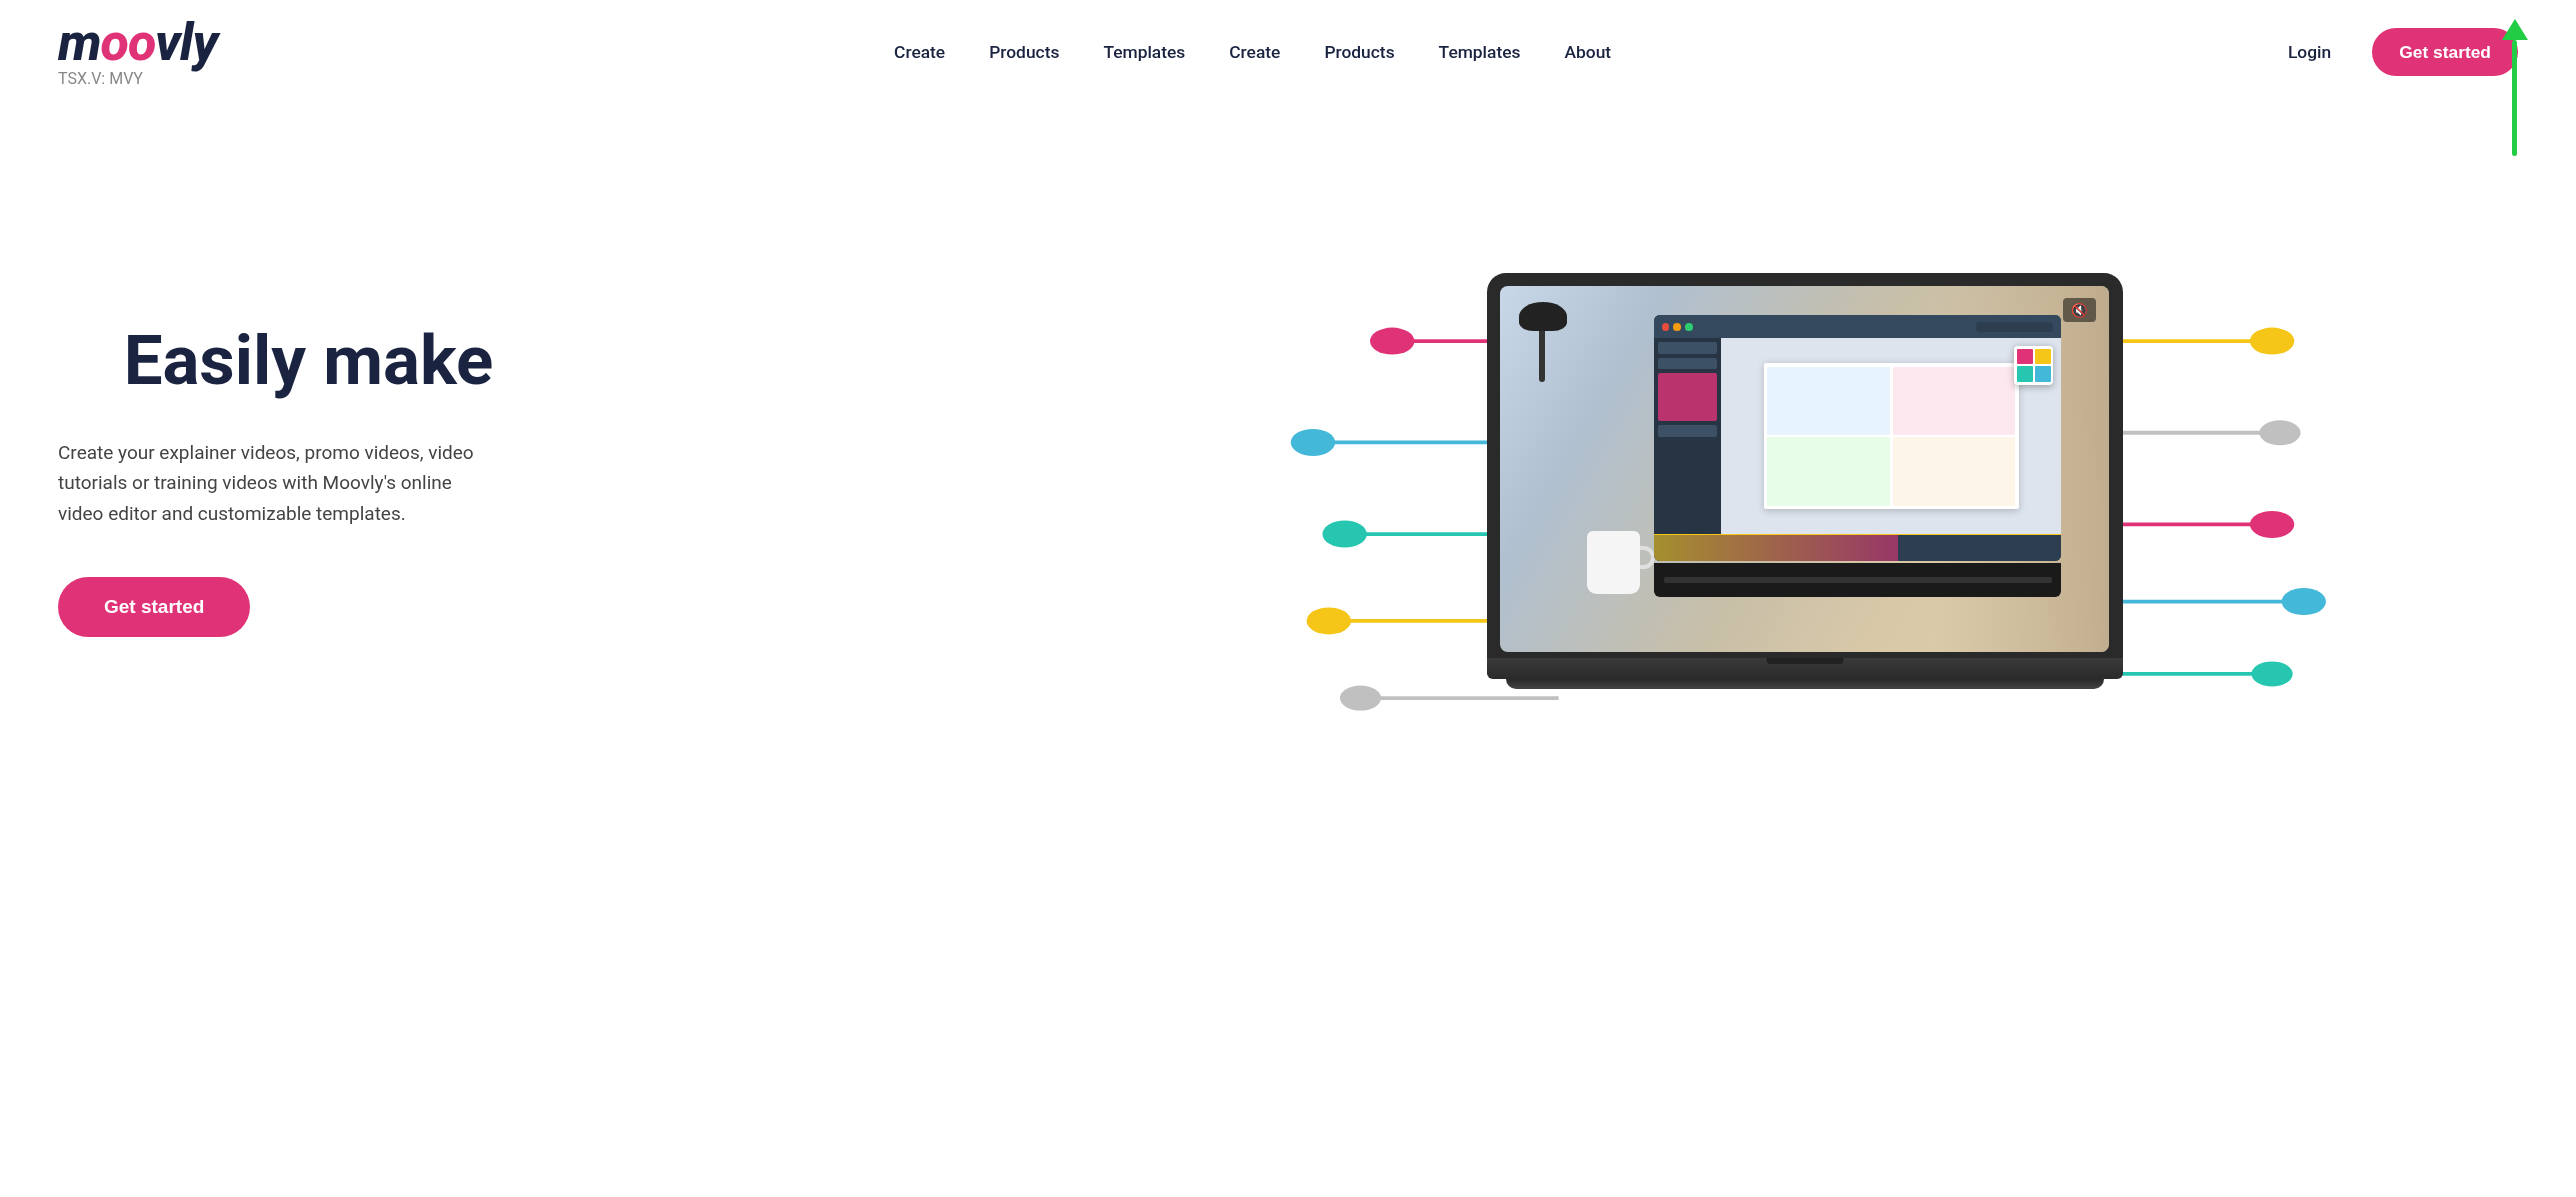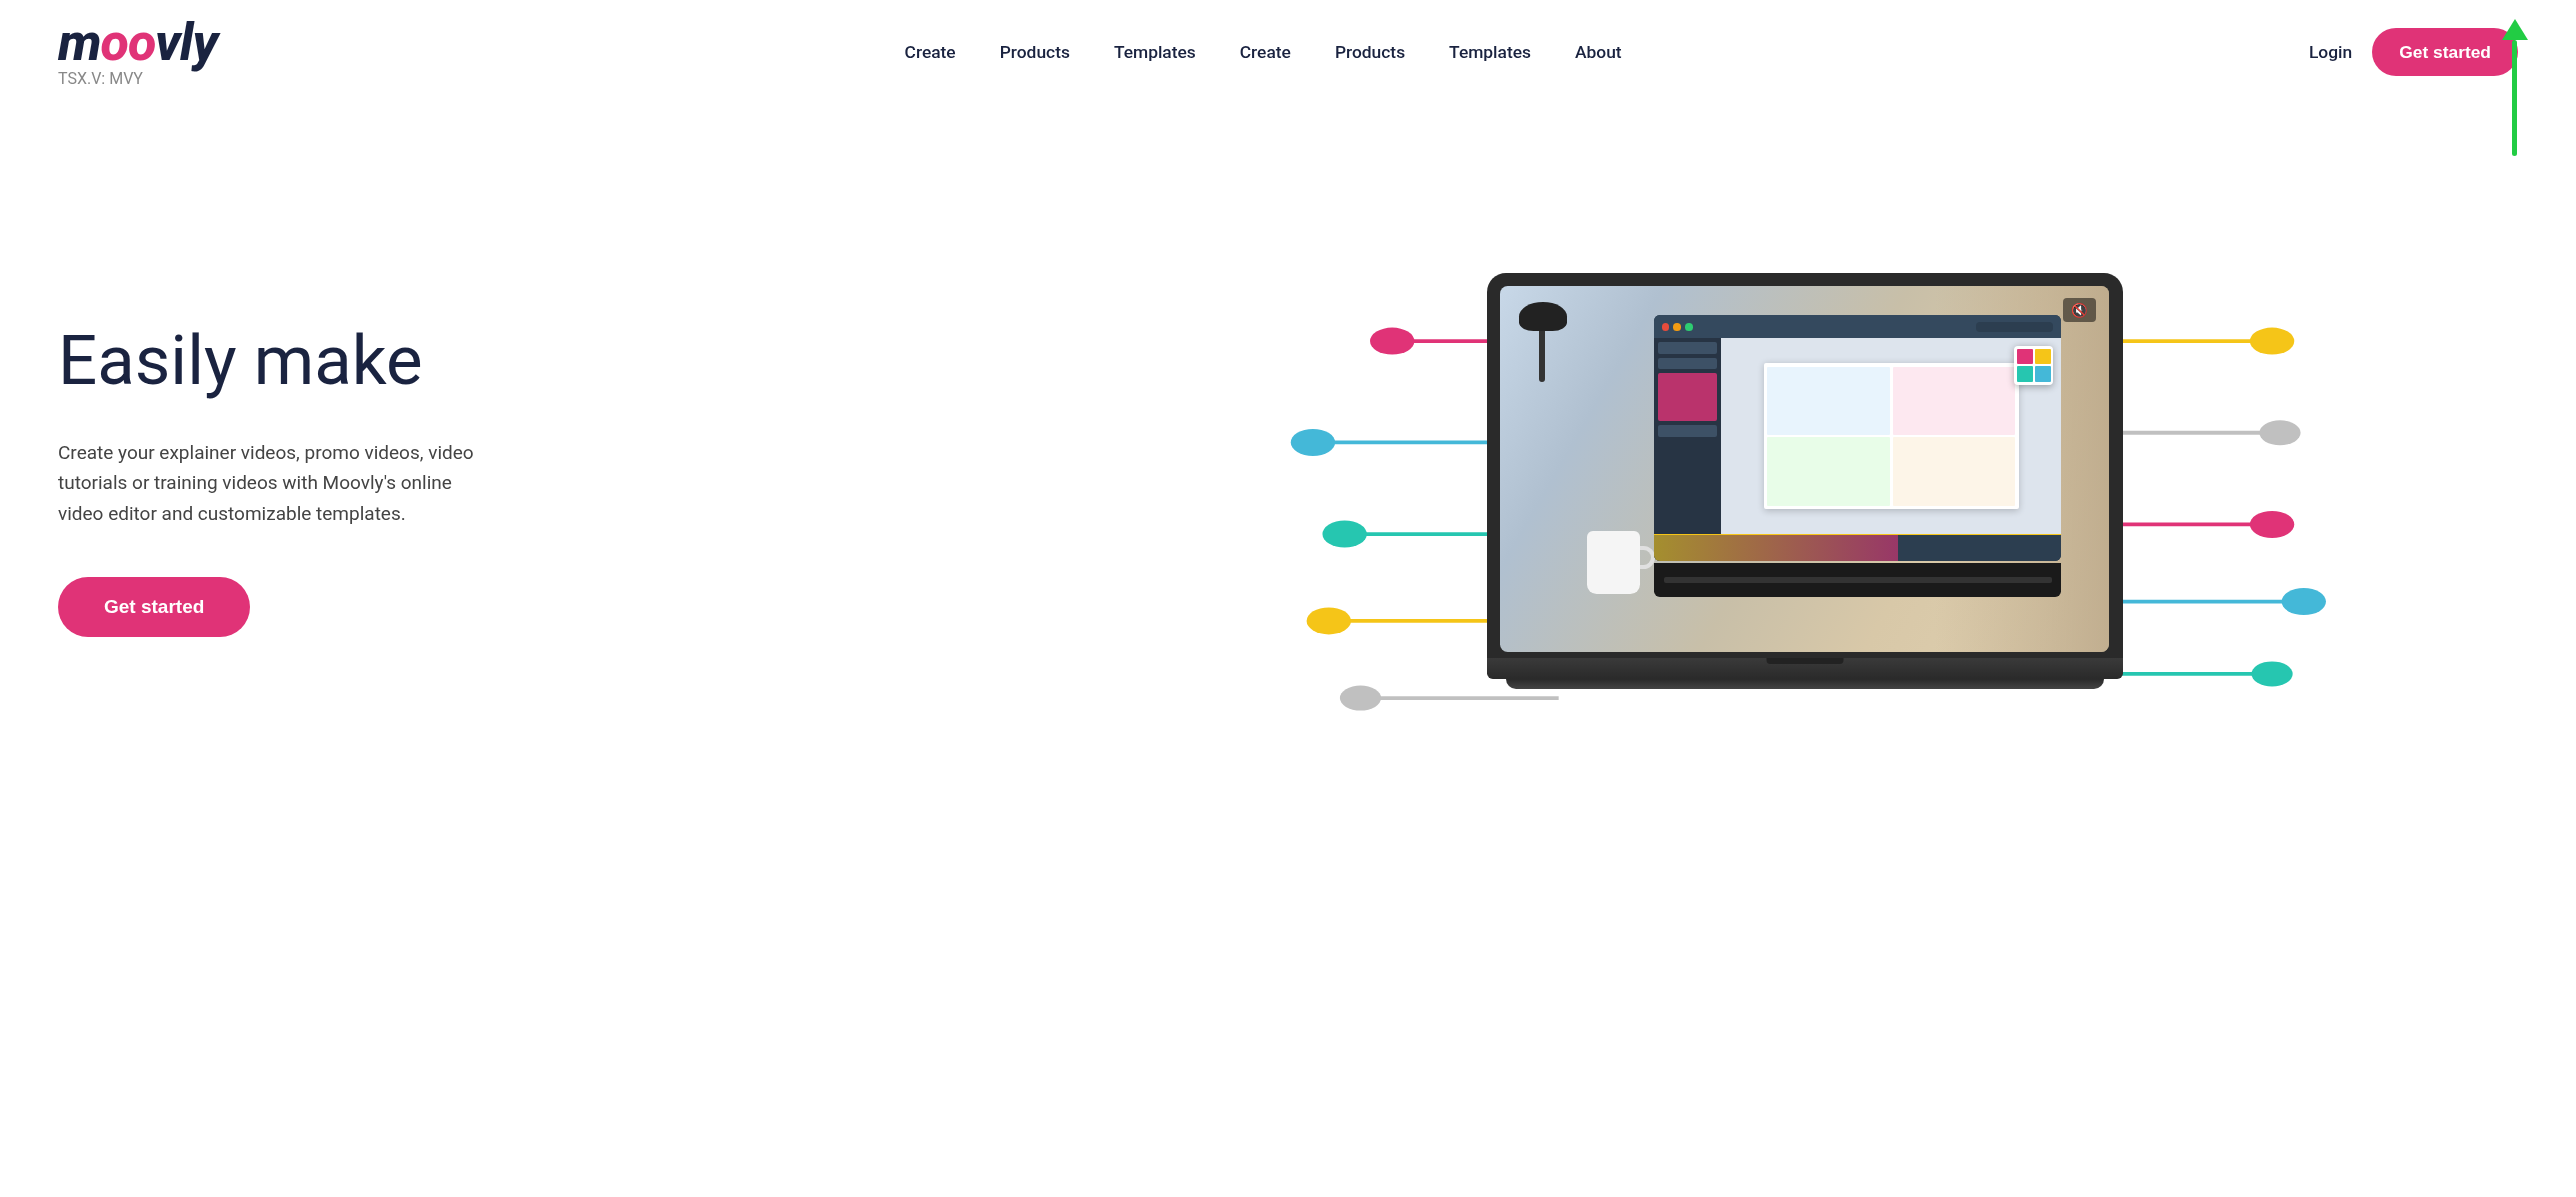--- a/index.html
+++ b/index.html
@@ -58,21 +58,21 @@
     nav a {
       text-decoration: none;
       font-size: 17.4px;
       color: #1a2340;
       font-weight: 500;
     }
 
     .header-right {
       display: flex;
       align-items: center;
-      gap: 20px;
+      gap: 41px;
       position: relative;
     }
 
     .login-link {
       font-size: 17.4px;
       color: #1a2340;
       text-decoration: none;
       font-weight: 500;
     }
 
@@ -125,24 +125,25 @@
       min-height: 771px;
     }
 
     .hero-text {
       flex: 0 0 42%;
       max-width: 501px;
     }
 
     .hero-headline {
       font-size: 69px;
-      font-weight: 400;
+      font-weight: 700;
       color: #1a2340;
       line-height: 1.08;
       margin-bottom: 39px;
+      text-align: center;
     }
 
     .hero-sub {
       font-size: 19px;
       color: #444;
       line-height: 1.6;
       margin-bottom: 48px;
       max-width: 443px;
     }
 

